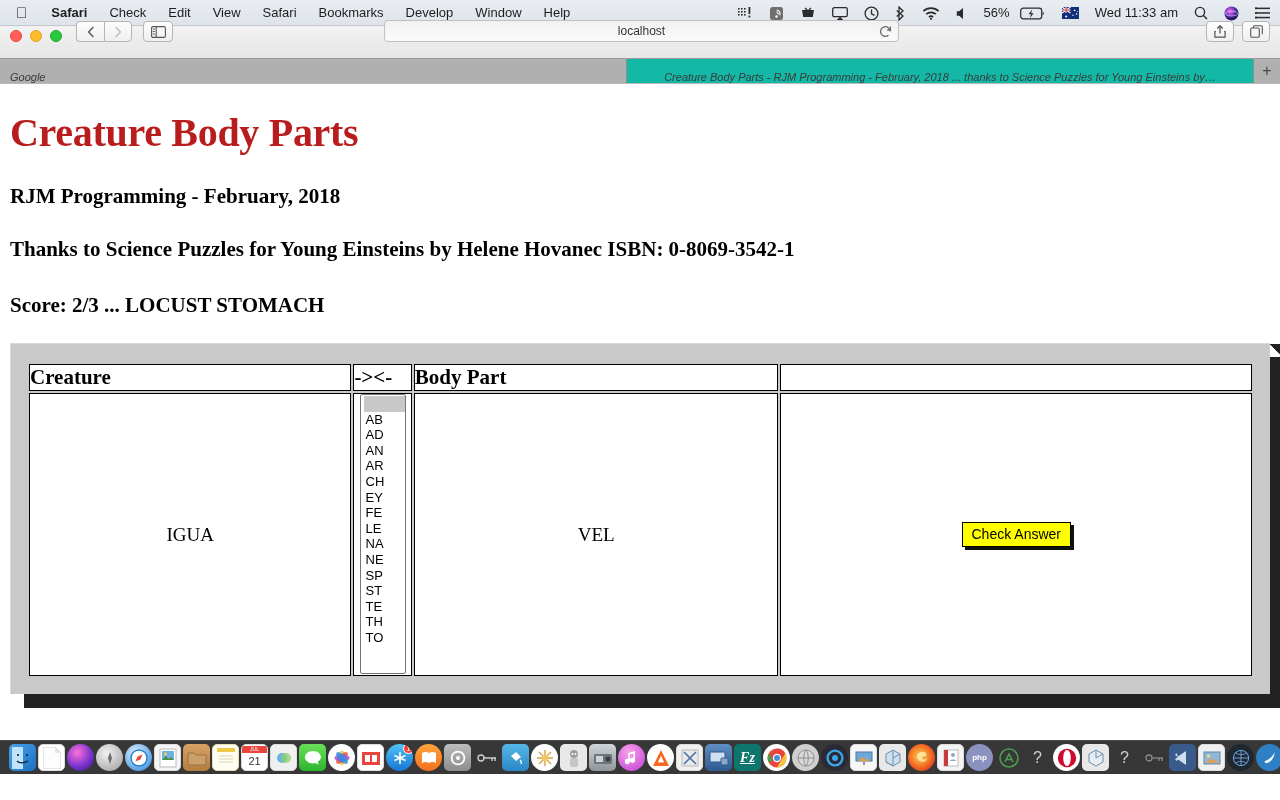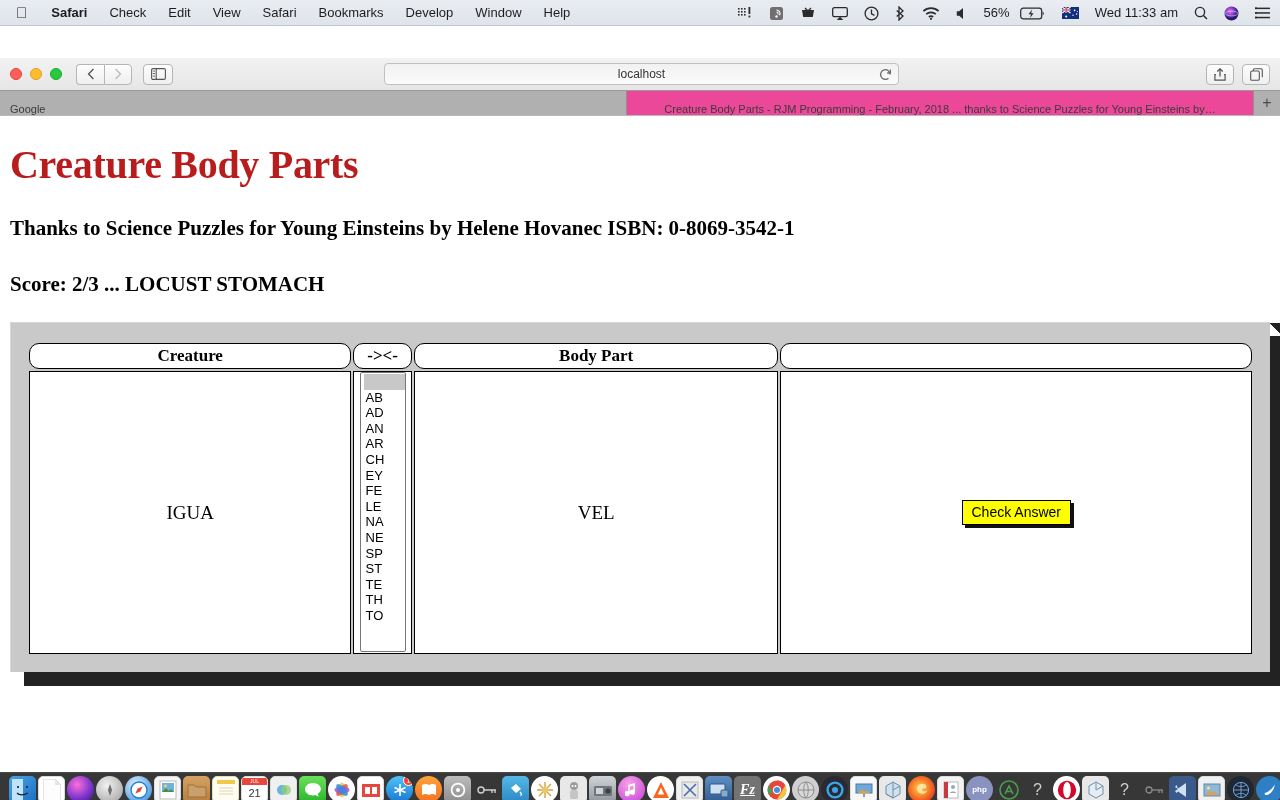--- a/index.html
+++ b/index.html
@@ -34,24 +34,23 @@
   .svgicon { display: block; }
 
   
   #browser {
     height: 58px;
     background: linear-gradient(to bottom,#f6f6f6 0%, #e8e8e8 100%);
     border-bottom: 1px solid #b9b9b9;
     position: relative;
   }
   #toolbar {
-    height: 32px; display: flex; align-items: center;
+    height: 32px; display: flex; align-items: flex-end;
     padding: 16px 10px; position: relative;
     background: linear-gradient(to bottom,#f2f2f2 0%, #e6e6e6 100%);
-    margin-top: 32px;
   }
   .traffic { display: flex; gap: 8px; align-items: center; margin-right: 14px; }
   .dot { width: 12px; height: 12px; border-radius: 50%; }
   .dot.r { background: #ff5f57; border: 0.5px solid #e0443e; }
   .dot.y { background: #ffbd2e; border: 0.5px solid #dea123; }
   .dot.g { background: #28c840; border: 0.5px solid #1aab29; }
   .tbtn {
     width: 28px; height: 21px; border: 1px solid #b6b6b6; border-radius: 4px;
     background: linear-gradient(to bottom,#fdfdfd,#efefef);
     display: flex; align-items: center; justify-content: center;
@@ -72,29 +71,30 @@
   }
   .tb-right { position: absolute; right: 10px; display: flex; gap: 8px; }
 
   
   #tabbar {
     height: 25px; display: flex; align-items: stretch;
     background: #a7a7a7; border-top: 1px solid #9a9a9a;
   }
   .tab {
     flex: 1; font-size: 11px; color: #3b3b3b;
-    display: flex; align-items: flex-end;
+    display: flex; align-items: flex-start;
     border-right: 1px solid #8f8f8f;
     overflow: hidden; white-space: nowrap;
-    padding: 0 10px;
+    padding: 12px 10px;
     background: #b0b0b0;
+    font-style: italic;
   }
   .tab.inactive { justify-content: flex-start; }
   .tab.active {
-    background: #ec4899; justify-content: center;
+    background: #14b8a6; justify-content: center;
   }
   .tab-new {
     width: 26px; display: flex; align-items: center; justify-content: center;
     font-size: 16px; color: #4a4a4a; background: #b0b0b0;
   }
 
   
   #page {
     height: 690px; background: #fff; overflow: hidden;
     padding: 0px 10px 0 10px;
@@ -132,23 +132,22 @@
   table.puzzle {
     width: 100%; border-collapse: separate; border-spacing: 2px;
     table-layout: fixed;
   }
   table.puzzle th, table.puzzle td {
     border: 1px solid #000;
     background: #fff;
     font-family: "Liberation Serif", serif;
   }
   table.puzzle th {
-    font-size: 17px; font-weight: bold; height: 26px;
-    text-align: center;
-    border-radius: 10px;
+    font-size: 21px; font-weight: bold; height: 26px;
+    text-align: left;
   }
   table.puzzle td {
     height: 280px; text-align: center; vertical-align: middle;
     font-size: 19px;
   }
   td.c-creature { background: #f7b1c1; }
   td.c-middle   { background: #f7b1c1; width: 58px; padding: 0; }
   td.c-body     { background: #3ef7f7; }
   td.c-action   { background: #fff; }
 
@@ -415,20 +414,21 @@
     </div>
     <div class="tab active">
       <span>Creature Body Parts - RJM Programming - February, 2018 ... thanks to Science Puzzles for Young Einsteins by…</span>
     </div>
     <div class="tab-new">+</div>
   </div>
 </div>
 
 <div id="page">
   <h1>Creature Body Parts</h1>
+  <h3>RJM Programming - February, 2018</h3>
   <h3>Thanks to Science Puzzles for Young Einsteins by Helene Hovanec ISBN: 0-8069-3542-1</h3>
   <h3 class="score">Score: 2/3 ... LOCUST STOMACH</h3>
 
   <div id="frame-wrap">
     <div id="frame">
       <table class="puzzle">
         <thead>
           <tr>
             <th class="h-creature">Creature</th>
             <th class="h-middle">-&gt;&lt;-</th>
@@ -628,21 +628,21 @@
           <rect x="1" y="1" width="16" height="16" fill="#e9e9e9" stroke="#b9b9b9"></rect>
           <path d="M3 3l12 12M15 3L3 15" stroke="#4a6fa8" stroke-width="1.6"></path>
         </svg>
     </div>
     <div class="dicon" style="background:linear-gradient(180deg,#5f8fc4,#2f5a8f);">
       <svg class="svgicon" width="20" height="16" viewBox="0 0 20 16">
           <rect x="1" y="2" width="15" height="10" rx="1" fill="#cfe0f0" stroke="#2f5a8f"></rect>
           <rect x="12" y="8" width="7" height="7" rx="1" fill="#8aa9c9" stroke="#2f5a8f"></rect>
         </svg>
     </div>
-    <div class="dicon run" style="background:#737373;text-decoration:underline;">
+    <div class="dicon run" style="background:#0f766e;text-decoration:underline;">
       <span style="color:#fff;font-size:14px;font-weight:bold;font-style:italic;font-family:'Liberation Serif',serif;">Fz</span>
     </div>
     <div class="dicon" style="background:#fff;border-radius:50%;">
       <svg class="svgicon" width="20" height="20" viewBox="0 0 20 20">
           <circle cx="10" cy="10" r="9.4" fill="#e8453c"></circle>
           <path d="M10 0.6A9.4 9.4 0 0118.2 5.4H10z" fill="#e8453c"></path>
           <path d="M1.8 5.4L6 12.6 1.8 14.6A9.4 9.4 0 011.8 5.4z" fill="#4a9e4d"></path>
           <path d="M18.2 5.4A9.4 9.4 0 0110 19.4l4.2-7.2z" fill="#f5c542"></path>
           <circle cx="10" cy="10" r="4.2" fill="#fff"></circle>
           <circle cx="10" cy="10" r="3" fill="#4a8fd6"></circle>

